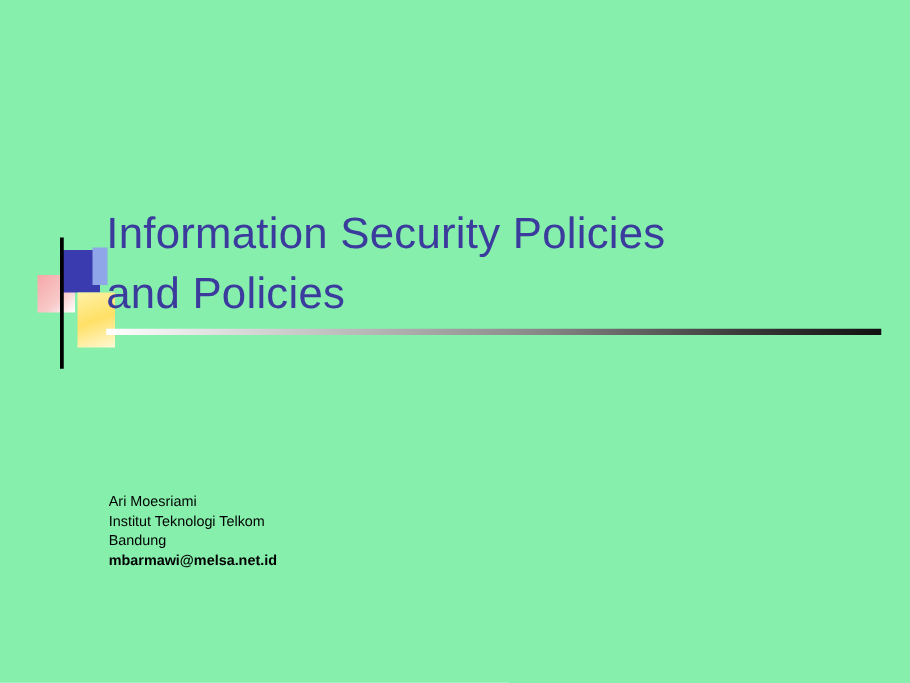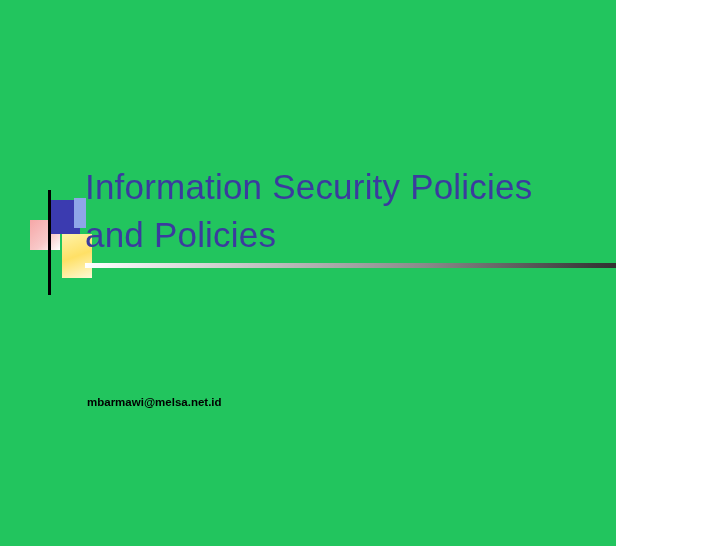--- a/index.html
+++ b/index.html
@@ -8,23 +8,23 @@
   }
   body {
     width: 728px;
     height: 546px;
     background: #ffffff;
     font-family: "Liberation Sans", sans-serif;
     overflow: hidden;
   }
   .slide {
     position: relative;
-    width: 616px;
+    width: 728px;
     height: 546px;
-    background: #22c55e;
+    background: #86efac;
     overflow: hidden;
   }
 
   
   .logo-mark {
     position: absolute;
     left: 30px;
     top: 190px;
     width: 72px;
     height: 105px;
@@ -125,16 +125,19 @@
   </div>
 
   <h1 class="title">
     <span>Information Security Policies</span><br>
     <span>and Policies</span>
   </h1>
 
   <div class="divider"></div>
 
   <div class="author-block">
+    <div>Ari Moesriami</div>
+    <div>Institut Teknologi Telkom</div>
+    <div>Bandung</div>
     <div class="author-email">mbarmawi@melsa.net.id</div>
   </div>
 
 </div>
 
 </body></html>

